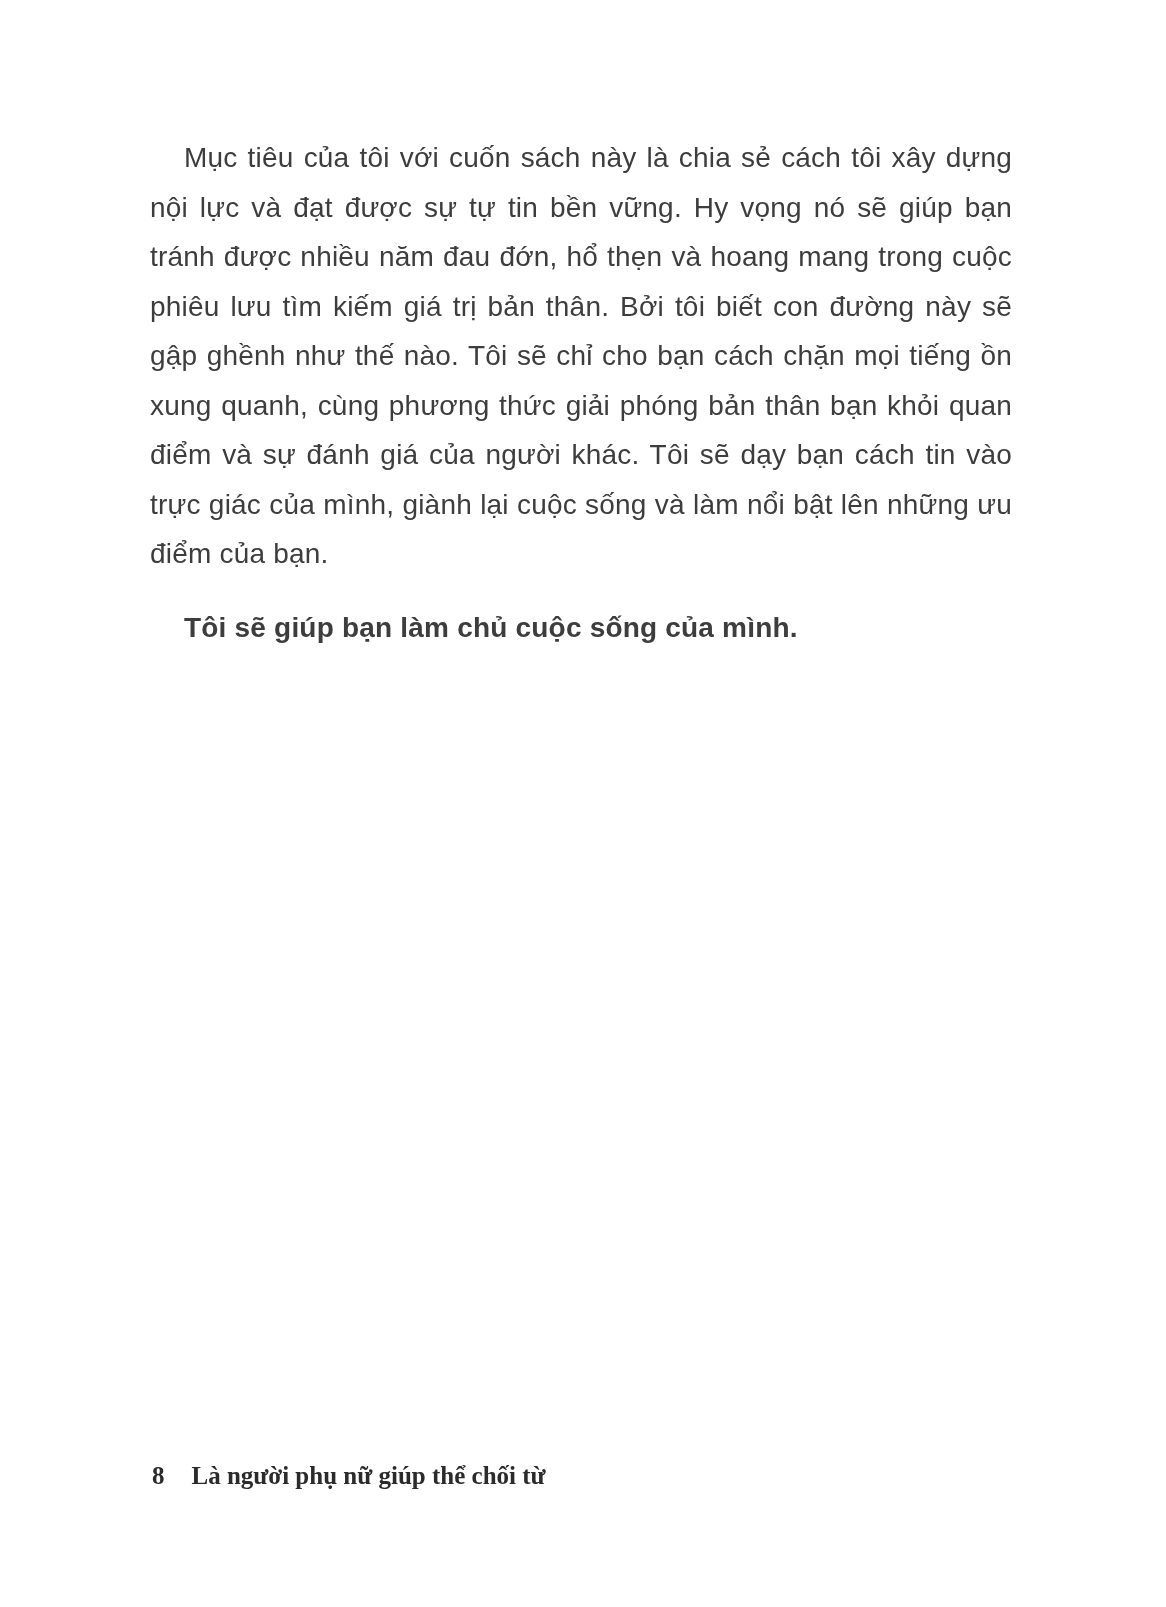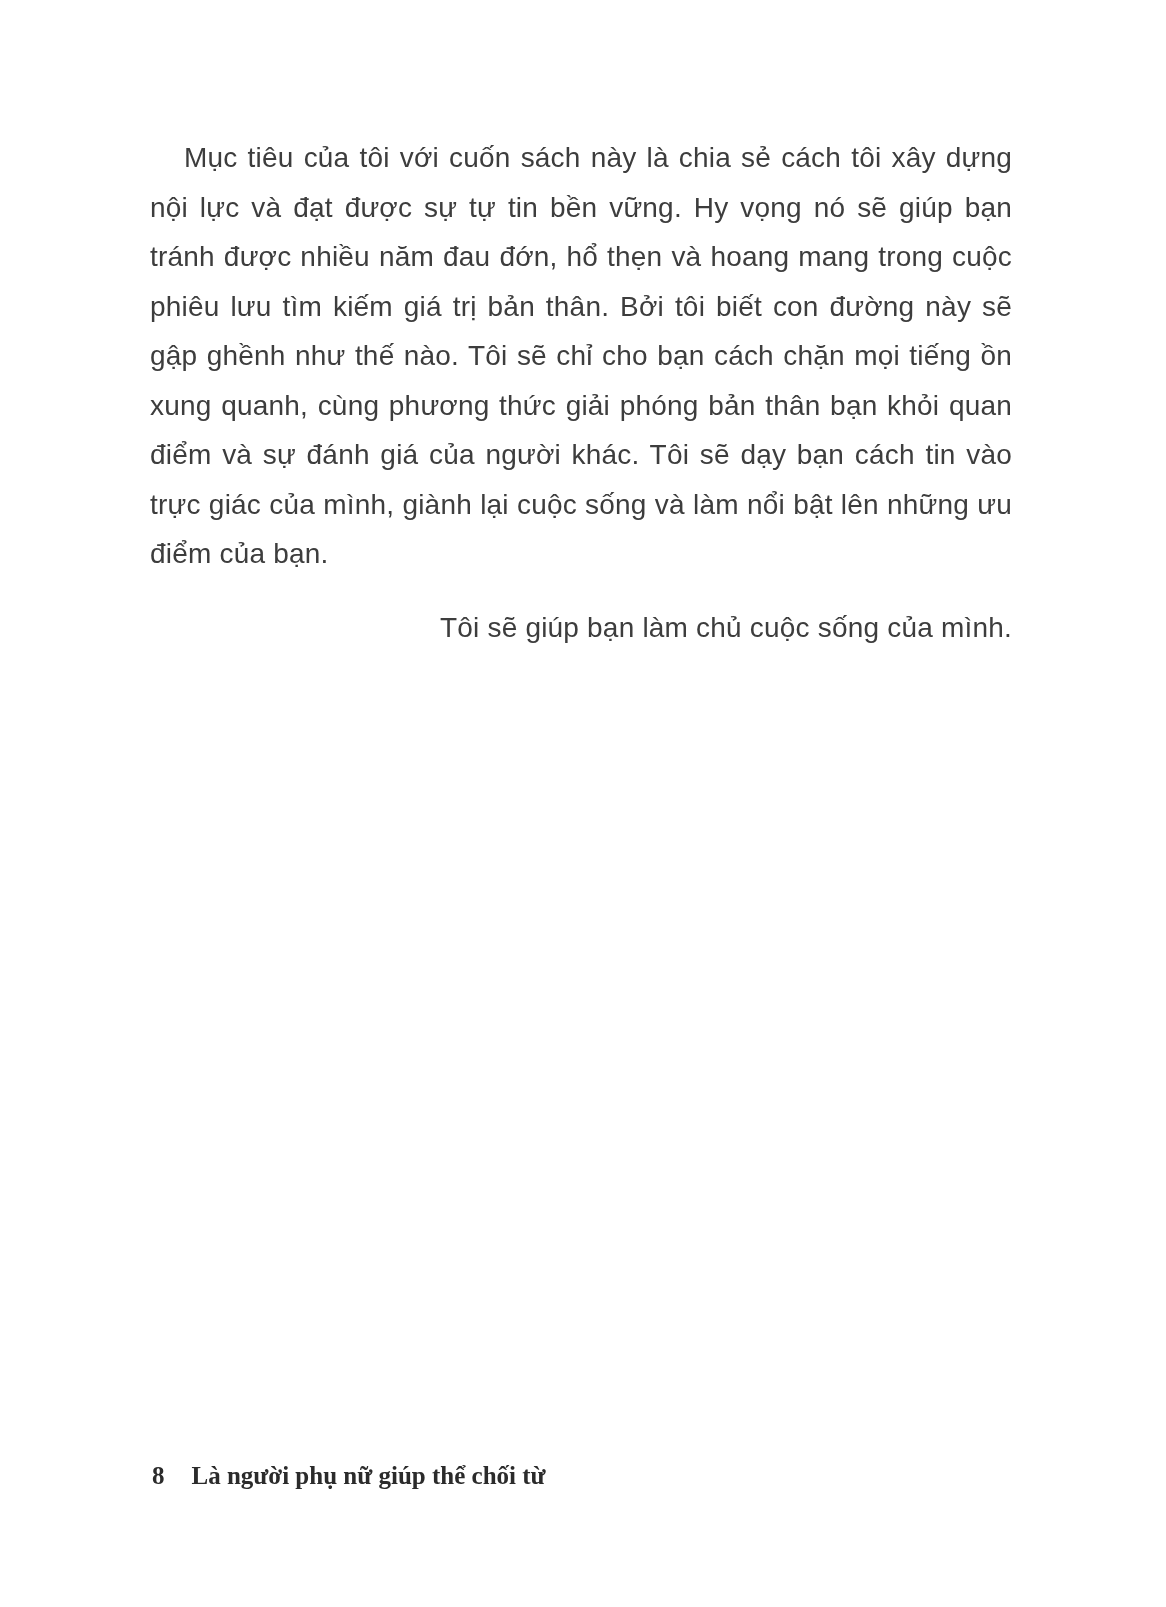--- a/index.html
+++ b/index.html
@@ -26,21 +26,22 @@
     margin: 0 0 24px 0;
     font-size: 28px;
     line-height: 49.5px;
     font-weight: 400;
     color: #3d3d3d;
     text-align: justify;
     text-indent: 34px;
     letter-spacing: 0.2px;
   }
   .content p:last-child {
-    text-align: right;
+    text-align: left;
+    font-weight: bold;
   }
   .footer {
     position: absolute;
     left: 152px;
     top: 1462px;
     display: flex;
     align-items: baseline;
     font-family: "Liberation Serif", "DejaVu Serif", serif;
     font-weight: 700;
     font-size: 25px;

